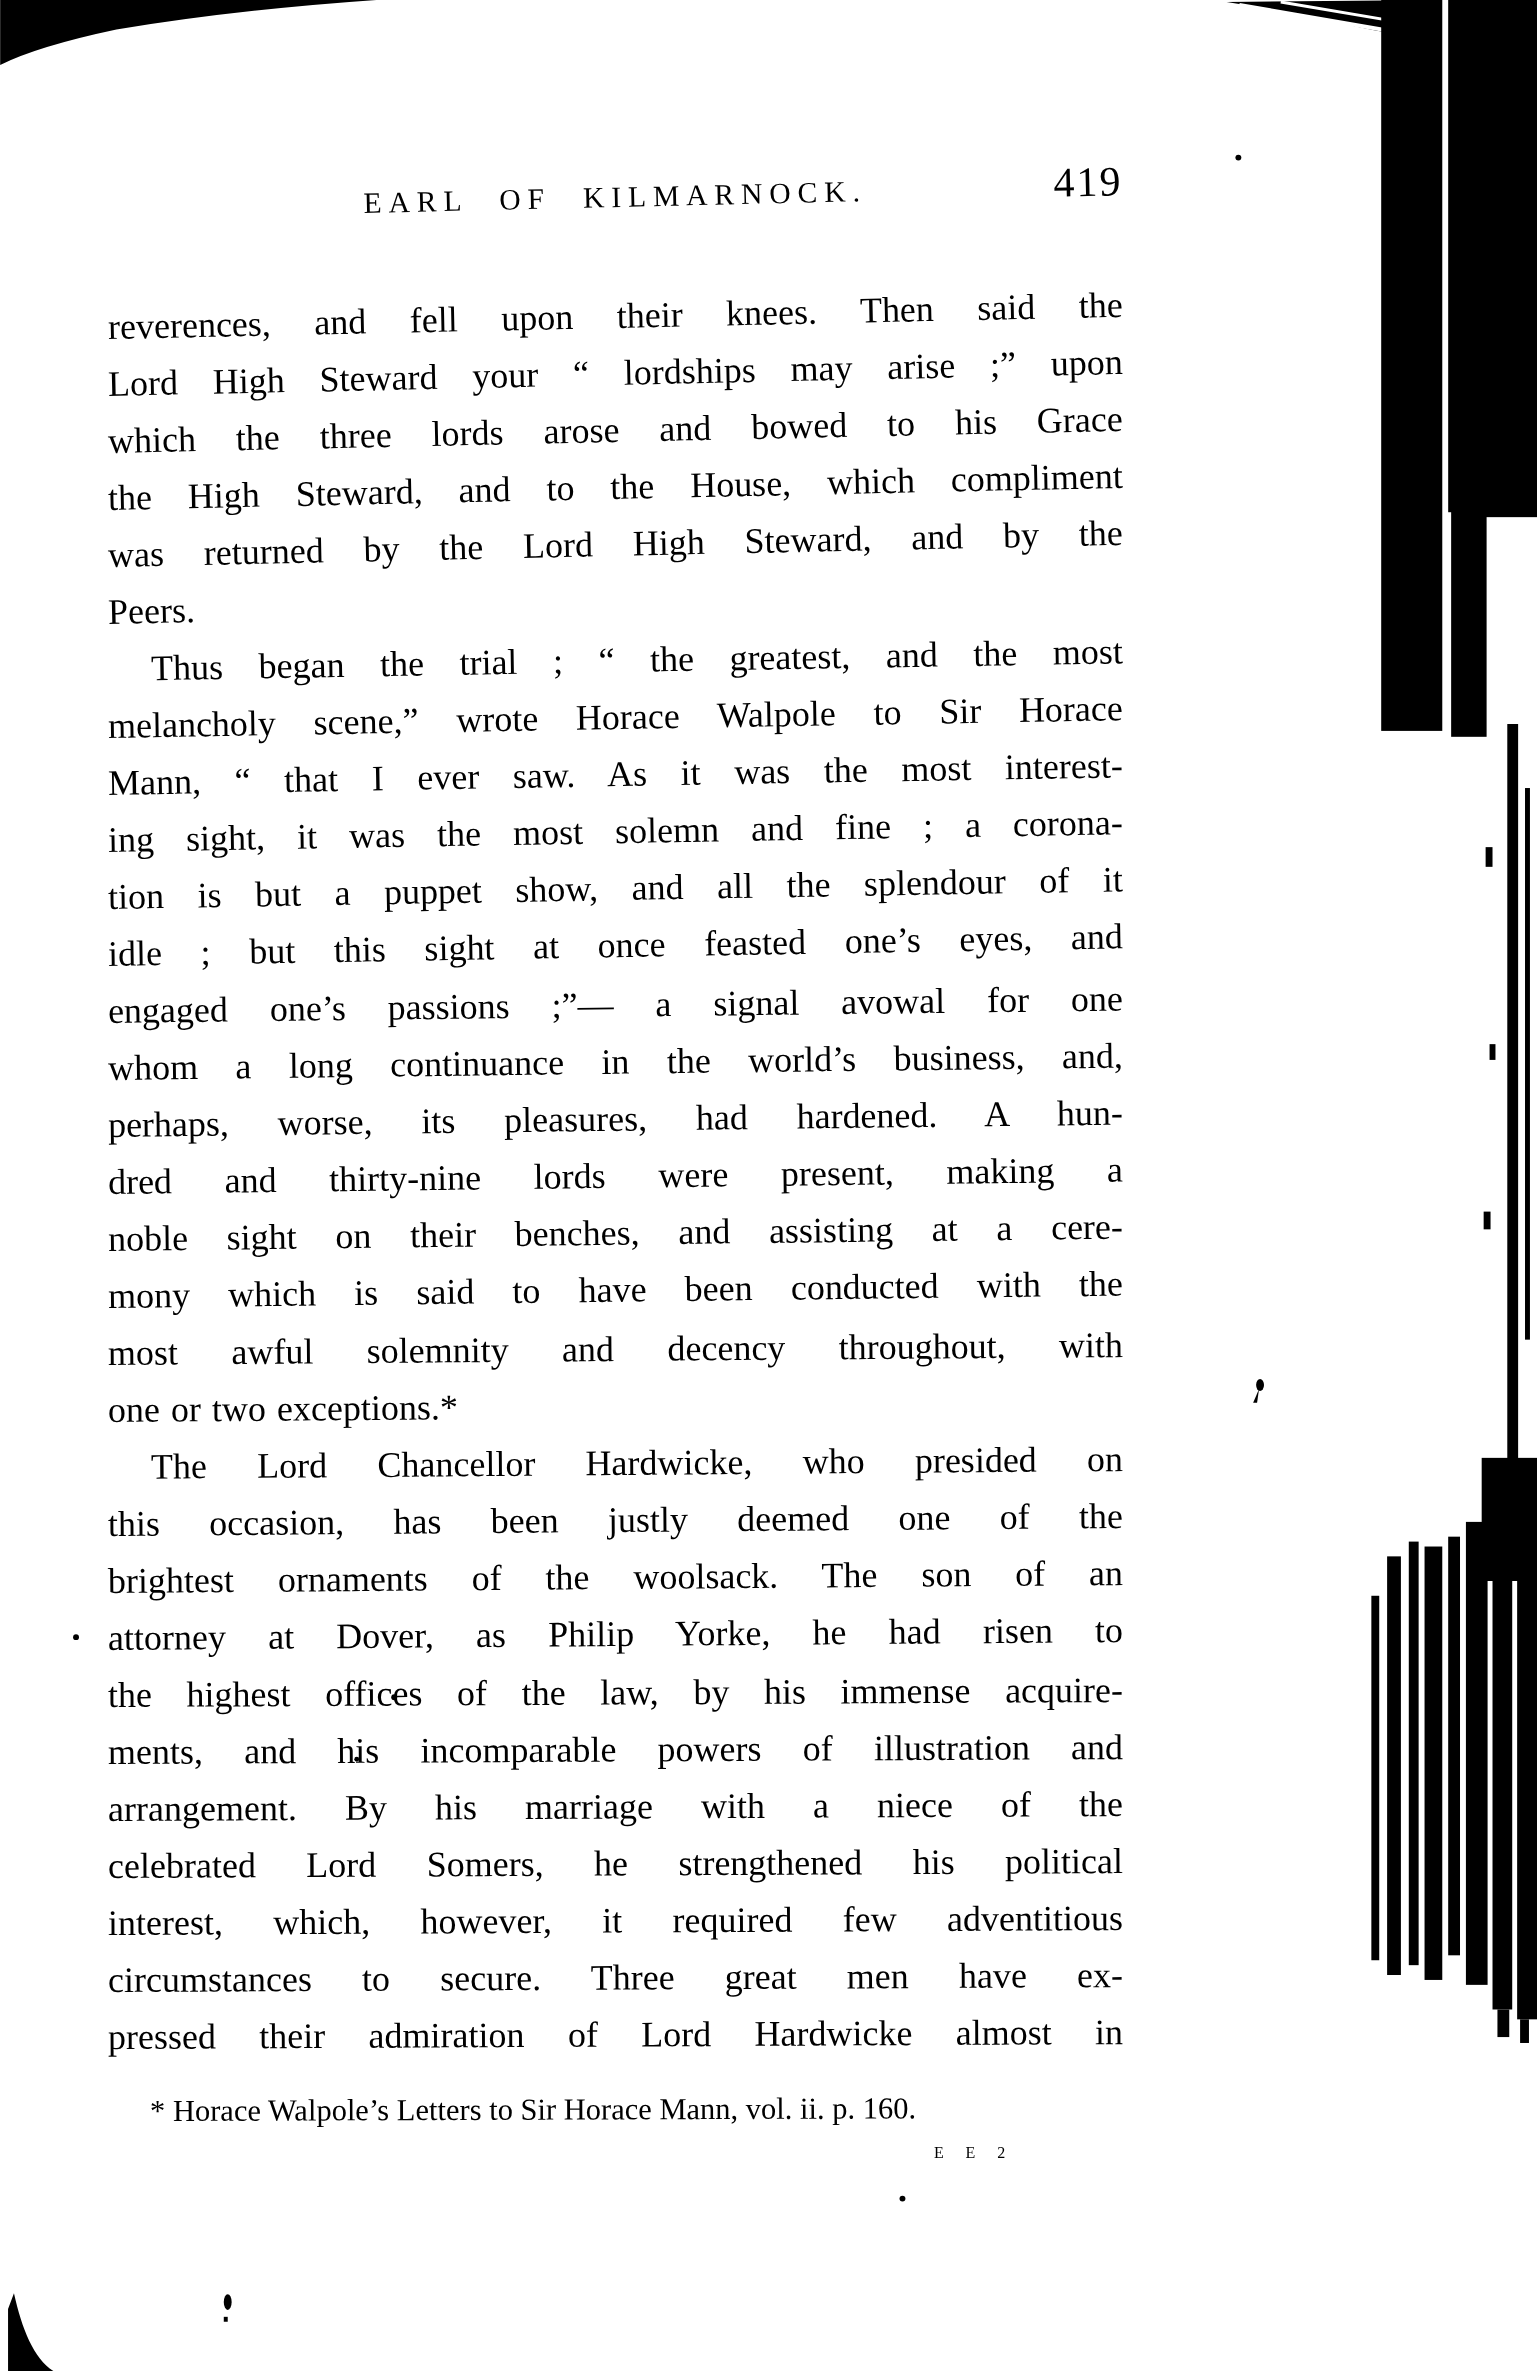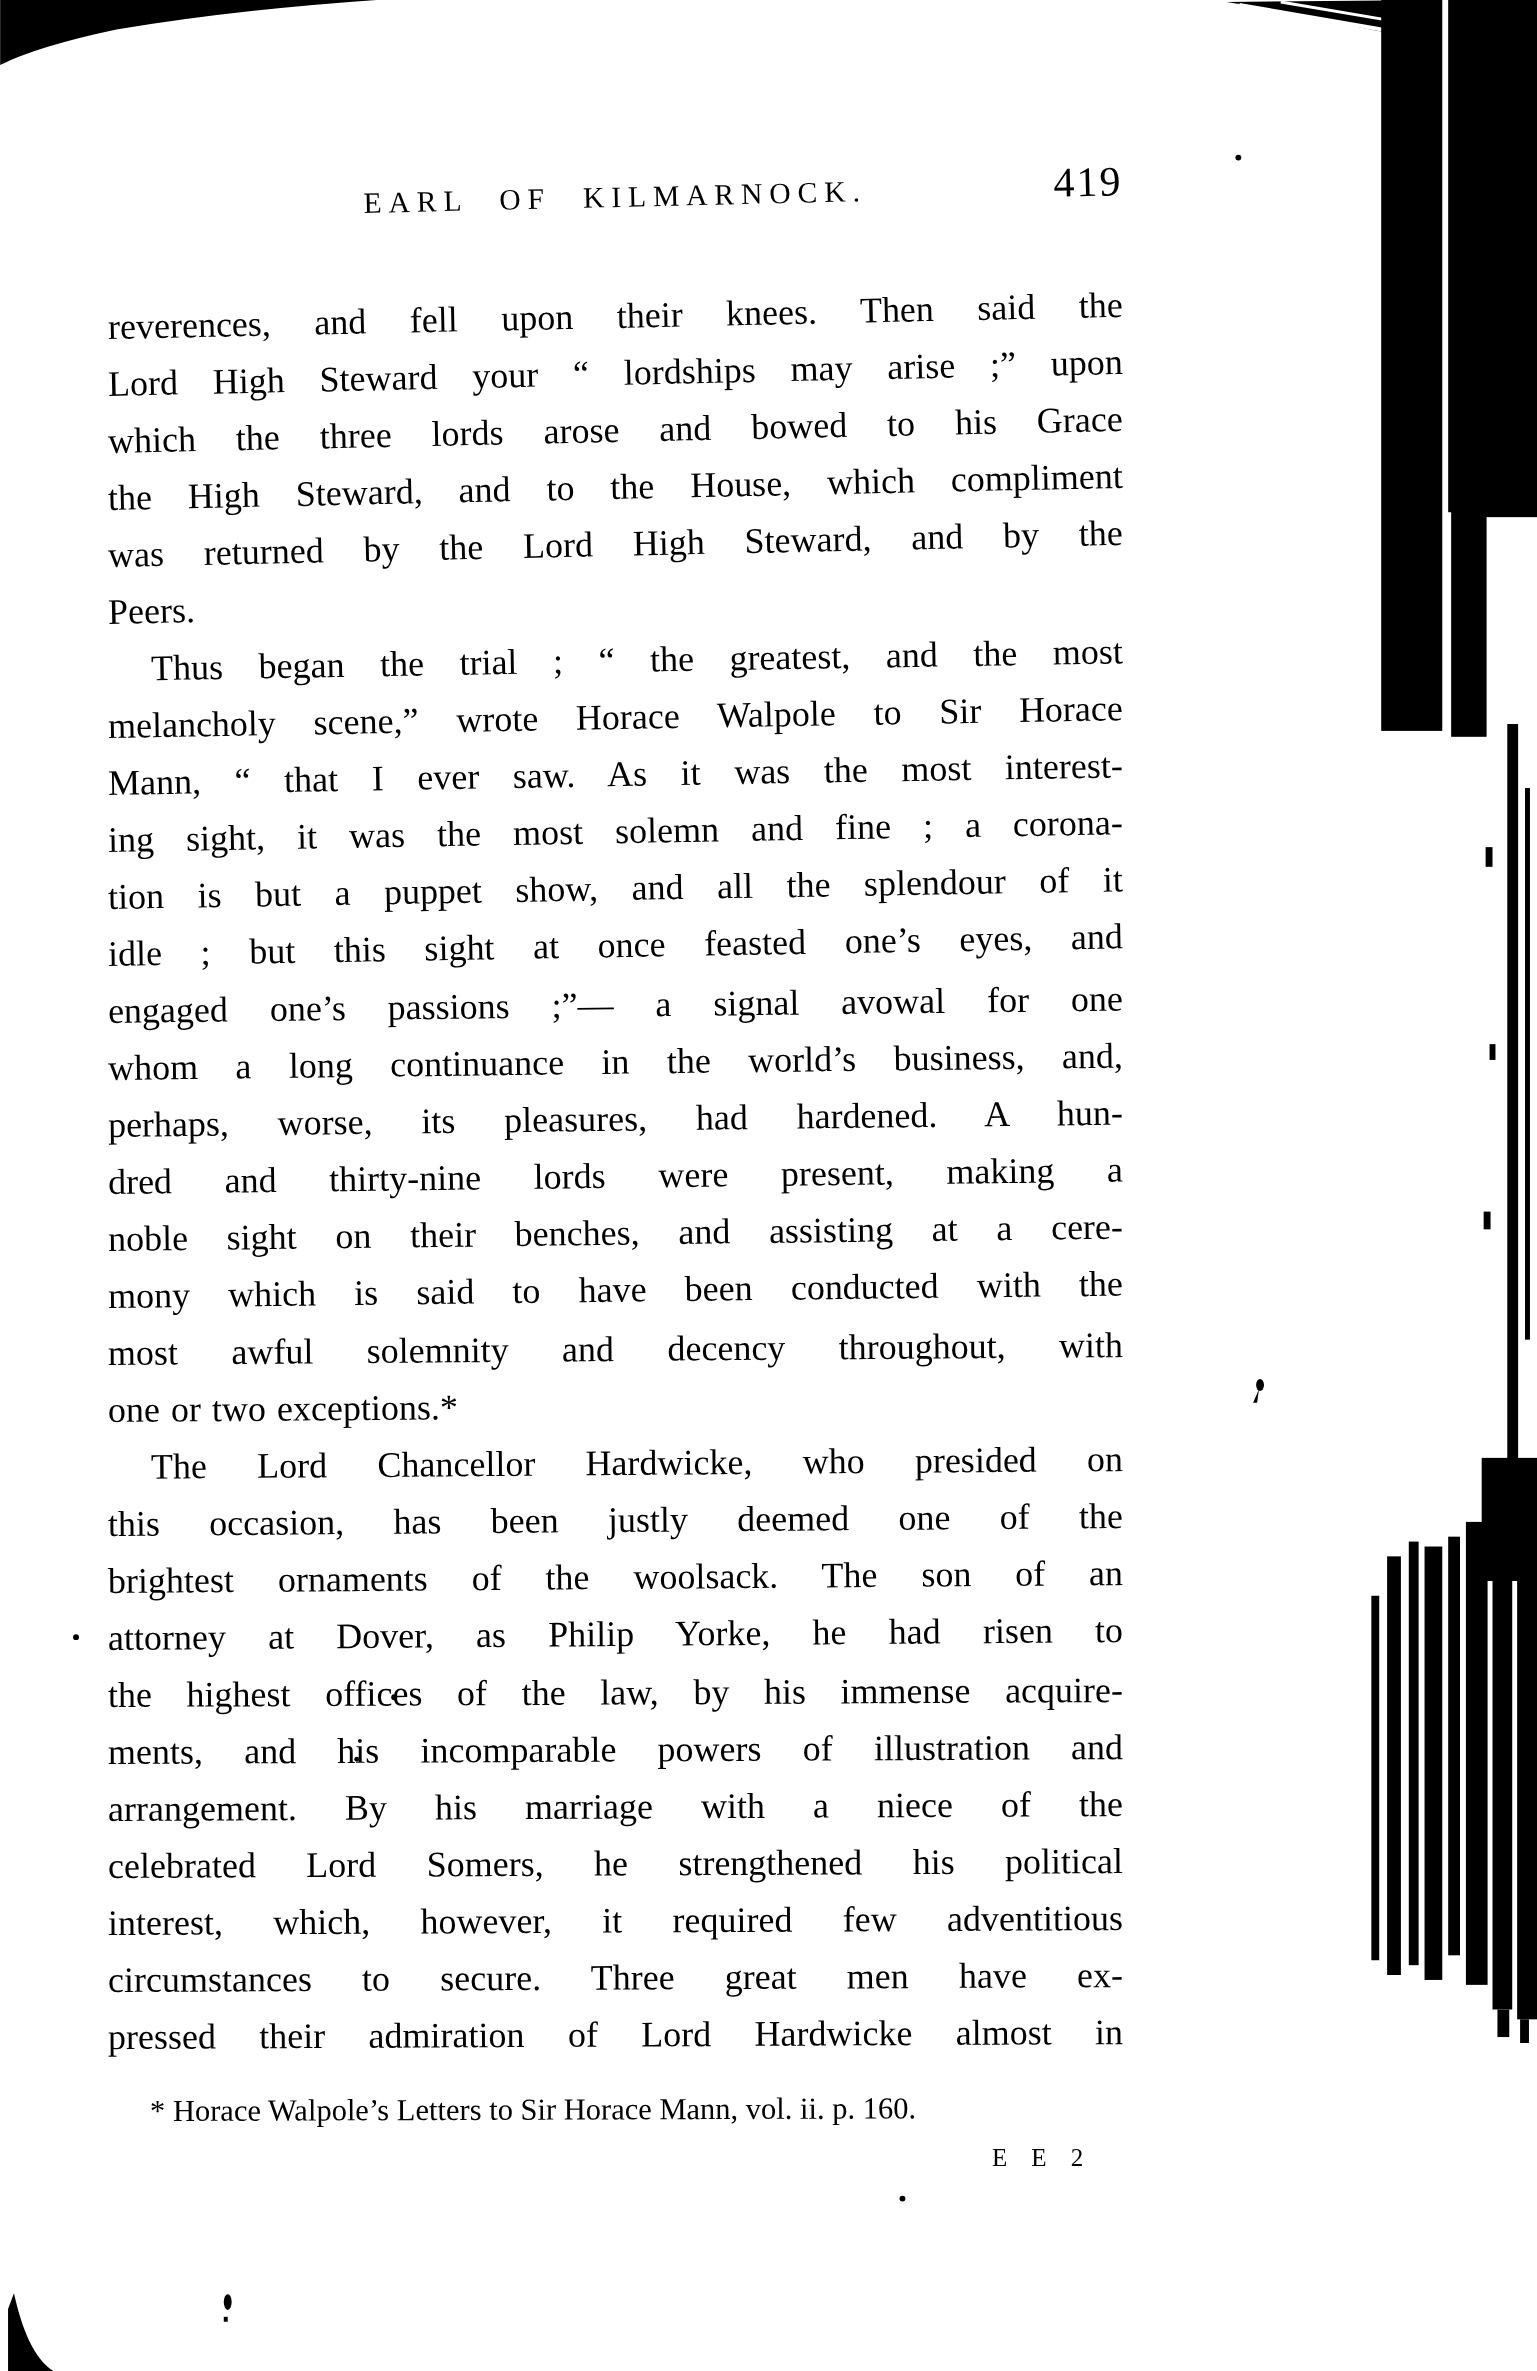--- a/index.html
+++ b/index.html
@@ -46,22 +46,22 @@
   .body-line:nth-child(n+19):nth-child(-n+24){transform:rotate(-0.45deg);}
   .body-line:nth-child(n+25){transform:rotate(-0.28deg);}
   
   .footnote{
     position:absolute;left:150px;top:2090px;width:1044px;
     font-size:30.5px;line-height:43px;
     transform:rotate(-0.2deg);transform-origin:0 50%;
     white-space:nowrap;
   }
   .signature{
-    position:absolute;left:992px;top:2144px;
-    font-size:25px;letter-spacing:8.9px;
+    position:absolute;left:934px;top:2144px;
+    font-size:16px;letter-spacing:8.9px;
   }
   
   .artifacts{
     position:absolute;left:0;top:0;width:1538px;height:2371px;
     pointer-events:none;
   }
 </style>
 </head>
 <body>
 

